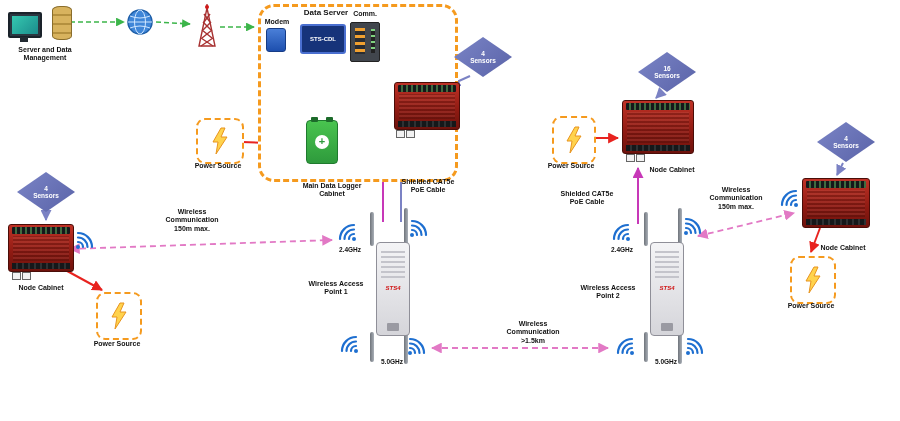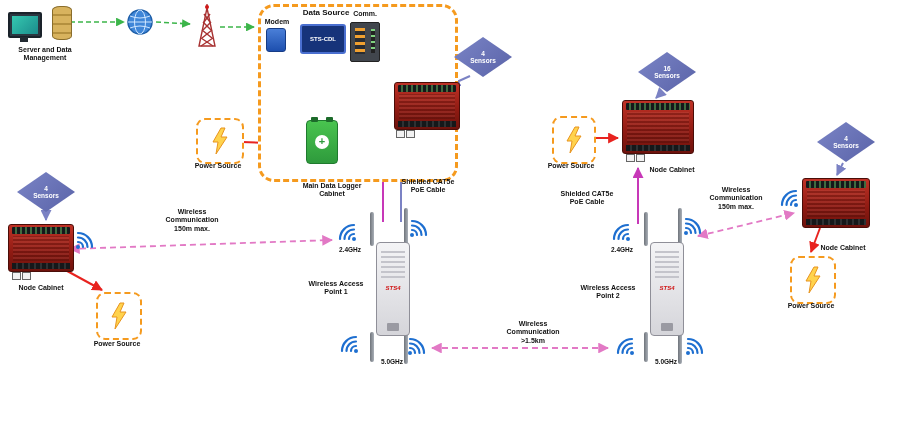--- a/index.html
+++ b/index.html
@@ -166,21 +166,21 @@
         <line x1="12" y1="10" x2="18" y2="18"></line>
           <line x1="18" y1="10" x2="12" y2="18"></line>
         <line x1="15" y1="4" x2="15" y2="0"></line>
       </g>
       <circle cx="15" cy="3" r="2" fill="#d01818"></circle>
     </svg>
   </div>
 
   <div class="dlbox" style="left:258px;top:4px;width:194px;height:172px"></div>
   <div class="lbl fs8" style="left:286px;top:8px;width:80px">
-      <span>Data Source</span>
+      <span>Data Server</span>
     </div>
   <div class="lbl fs7" style="left:260px;top:18px;width:34px">
       <span>Modem</span>
     </div>
   <div class="modem" style="left:266px;top:28px"></div>
   <div class="cdl" style="left:300px;top:24px">
       <span>STS-CDL</span>
     </div>
   <div class="lbl fs7" style="left:350px;top:10px;width:30px">
       <span>Comm.</span>

